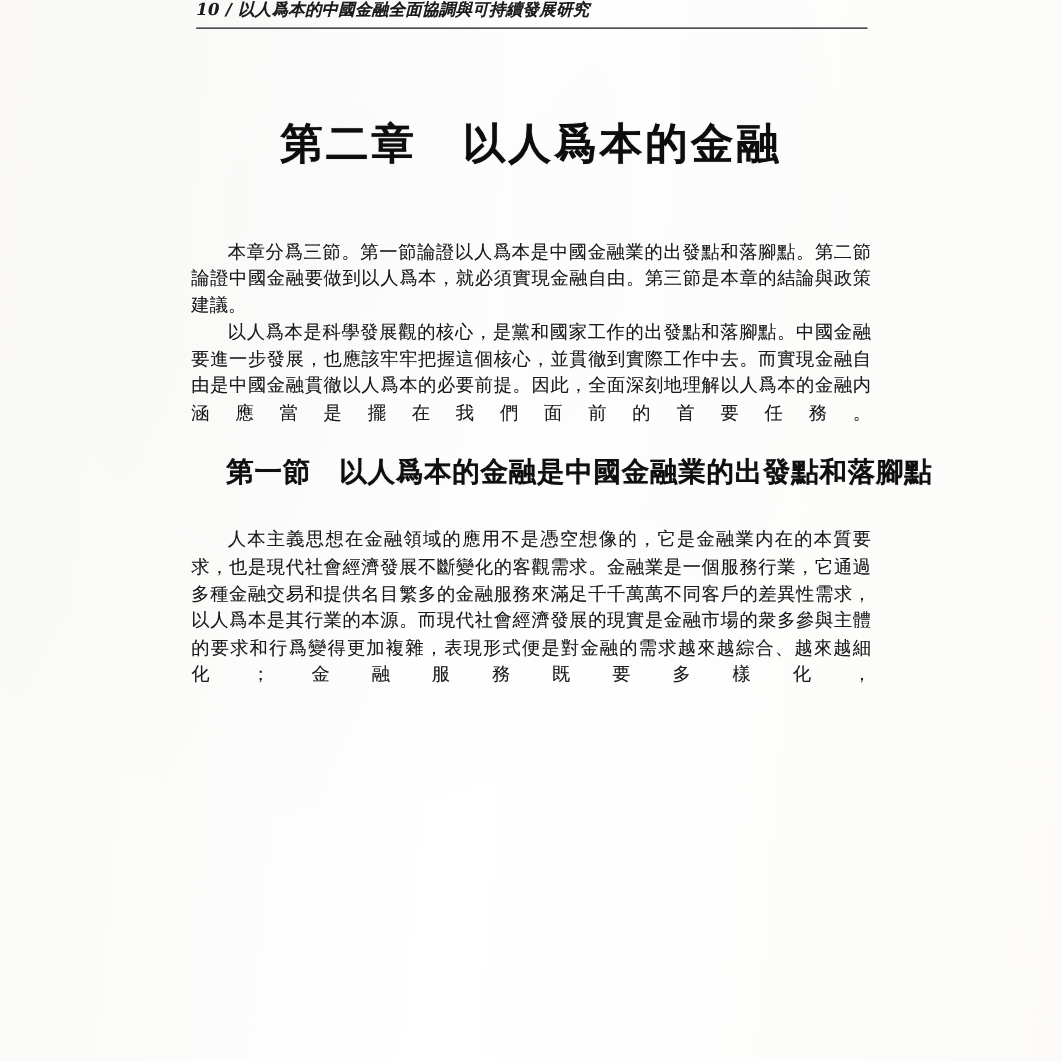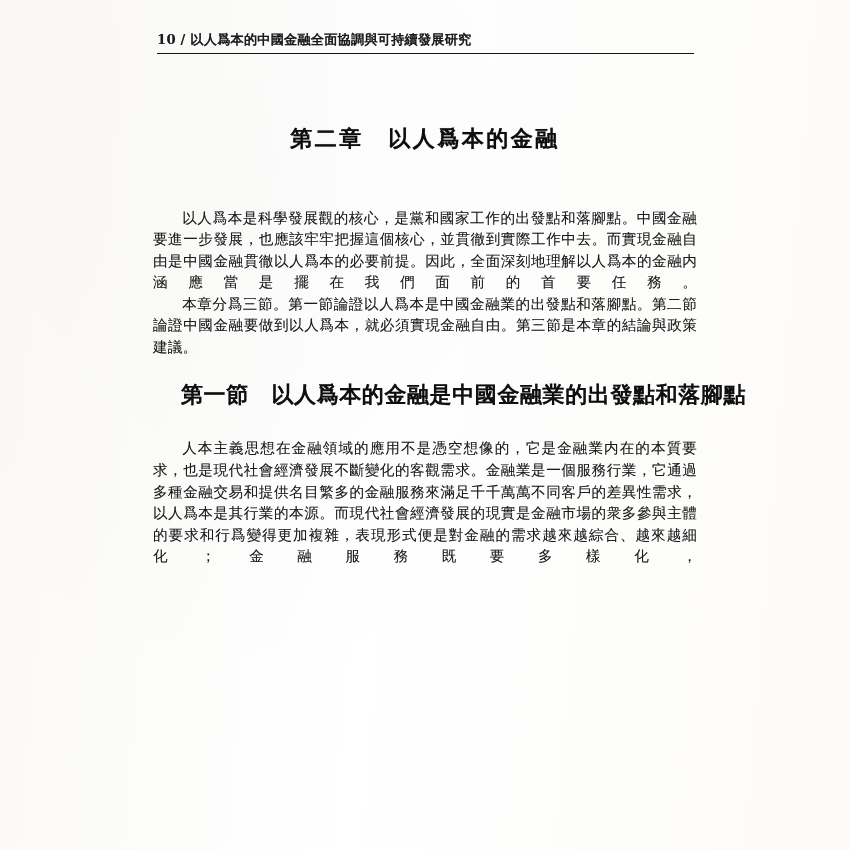--- a/index.html
+++ b/index.html
@@ -27,22 +27,23 @@
   .content {
     position: absolute;
     left: 153px;
     top: 0;
     width: 544px;
   }
 
   
   .running-header {
     position: relative;
-    margin-top: 31px;
+    margin-top: 0;
     height: 26px;
+    font-style: italic;
   }
   .running-header-text {
     font-family: "DejaVu Serif", "Liberation Serif", serif;
     font-size: 13.2px;
     font-weight: 700;
     color: #1b1b1b;
     letter-spacing: 0.2px;
     white-space: nowrap;
     line-height: 18px;
     display: block;
@@ -56,21 +57,21 @@
     width: 537px;
     height: 1.4px;
     background: #141414;
   }
 
   
   .chapter-title {
     margin-top: 68px;
     text-align: center;
     font-family: Liberation Sans, sans-serif;
-    font-size: 22px;
+    font-size: 34px;
     font-weight: 700;
     color: #0d0d0d;
     letter-spacing: 2.5px;
     line-height: 1.25;
     white-space: pre;
     text-shadow: 0 0 0.7px rgba(0,0,0,0.5);
   }
 
   
   .body-block {
@@ -134,22 +135,22 @@
   <div class="content">
 
     <div class="running-header">
       <span class="running-header-text">10 / 以人爲本的中國金融全面協調與可持續發展研究</span>
       <div class="header-rule"></div>
     </div>
 
     <h1 class="chapter-title">第二章　以人爲本的金融</h1>
 
     <div class="body-block">
+      <p class="para">本章分爲三節。第一節論證以人爲本是中國金融業的出發點和落腳點。第二節論證中國金融要做到以人爲本，就必須實現金融自由。第三節是本章的結論與政策建議。</p>
       <p class="para tight">以人爲本是科學發展觀的核心，是黨和國家工作的出發點和落腳點。中國金融要進一步發展，也應該牢牢把握這個核心，並貫徹到實際工作中去。而實現金融自由是中國金融貫徹以人爲本的必要前提。因此，全面深刻地理解以人爲本的金融内涵應當是擺在我們面前的首要任務。</p>
-      <p class="para">本章分爲三節。第一節論證以人爲本是中國金融業的出發點和落腳點。第二節論證中國金融要做到以人爲本，就必須實現金融自由。第三節是本章的結論與政策建議。</p>
     </div>
 
     <h2 class="section-heading">第一節　以人爲本的金融是中國金融業的出發點和落腳點</h2>
 
 
 
     <p class="para tight">人本主義思想在金融領域的應用不是憑空想像的，它是金融業内在的本質要求，也是現代社會經濟發展不斷變化的客觀需求。金融業是一個服務行業，它通過多種金融交易和提供名目繁多的金融服務來滿足千千萬萬不同客戶的差異性需求，以人爲本是其行業的本源。而現代社會經濟發展的現實是金融市場的衆多參與主體的要求和行爲變得更加複雜，表現形式便是對金融的需求越來越綜合、越來越細化；金融服務既要多樣化，</p>
 
   </div>
 </div>

